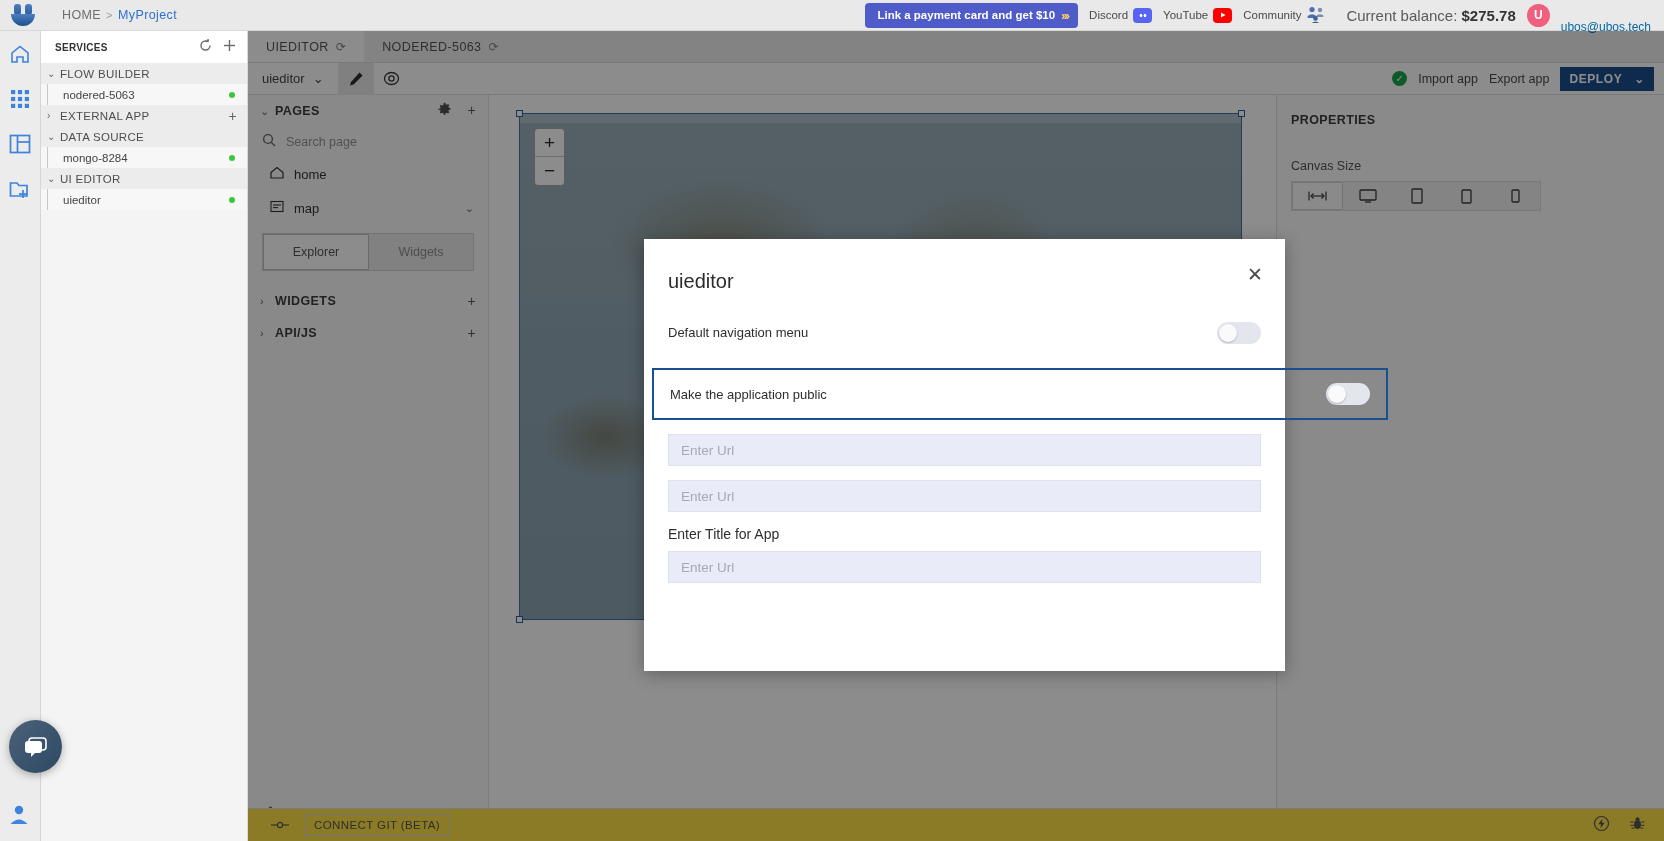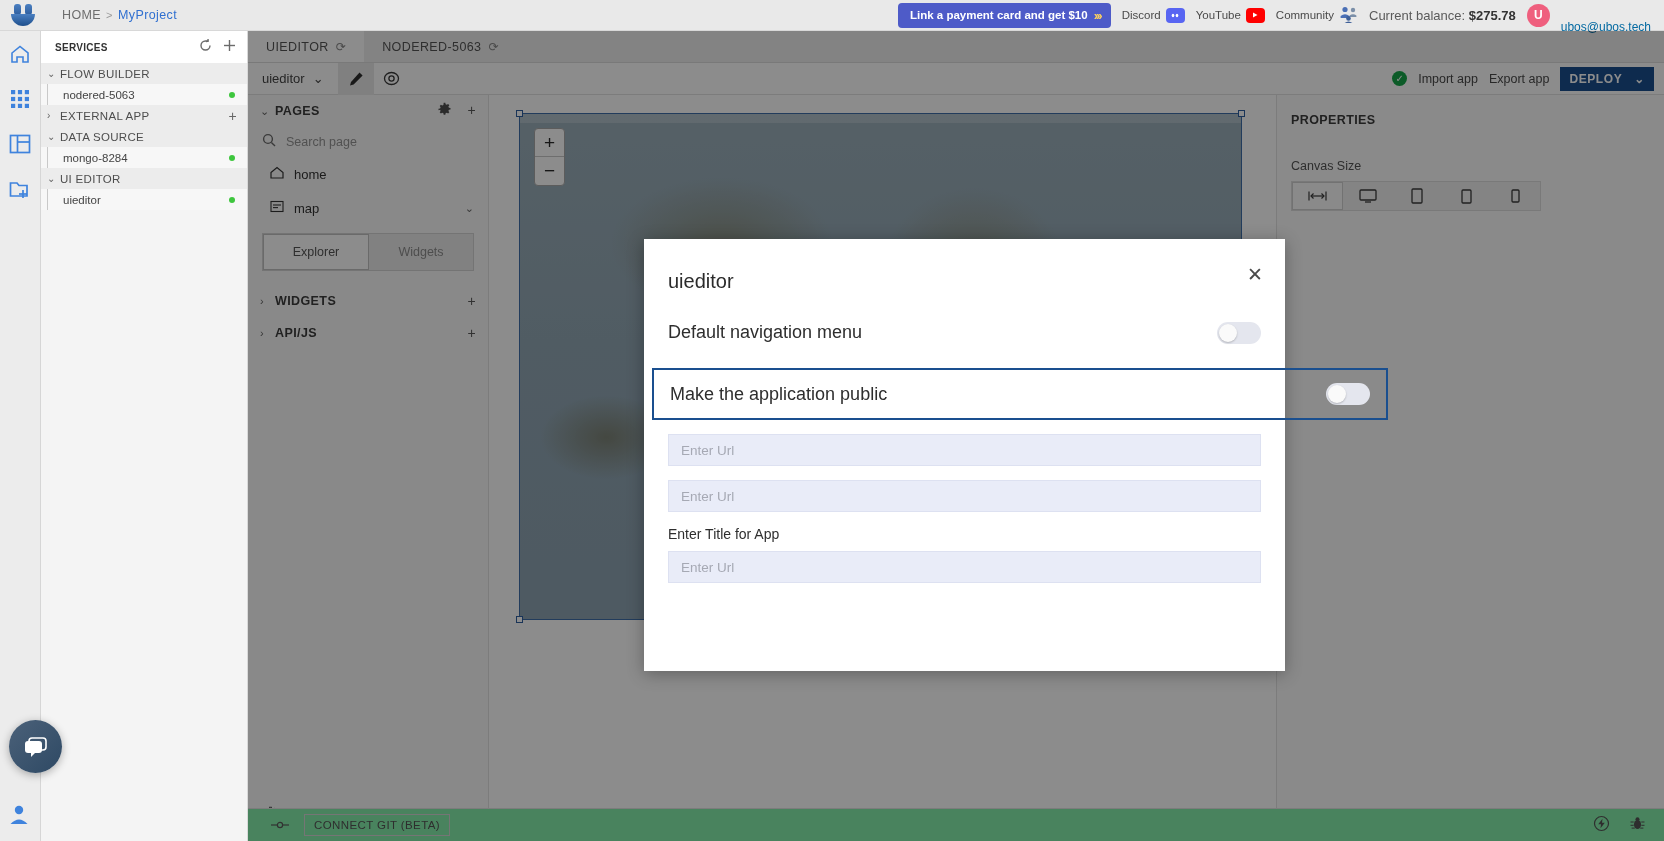--- a/index.html
+++ b/index.html
@@ -27,21 +27,21 @@
   .crumbs .cur { color: #2f6fd0; }
   .top-right { margin-left: auto; display: flex; align-items: center; gap: 11px; padding-right: 13px; }
   .promo {
     background: #4e5bc8; color: #fff; font-size: 11.5px; font-weight: bold;
     padding: 5px 10px 5px 12px; border-radius: 4px; display: flex; align-items: center; gap: 6px;
     white-space: nowrap; cursor: pointer;
   }
   .promo .chev { color: #ffd25e; letter-spacing: -2px; font-size: 13px; }
   .soc { display: flex; align-items: center; gap: 5px; font-size: 11.5px; color: #4a4a4a; cursor: pointer; }
   .soc-badge { width: 19px; height: 15px; border-radius: 4px; display: flex; align-items: center; justify-content: center; color: #fff; font-size: 9px; }
-  .bal { font-size: 13px; color: #5a5a5a; white-space: nowrap; }
+  .bal { font-size: 15px; color: #5a5a5a; margin-left: 10px; white-space: nowrap; }
   .bal b { color: #333; }
   .avatar { width: 23px; height: 23px; border-radius: 50%; background: #ef5f7e; color: #fff;
      font-size: 12px; font-weight: bold; display: flex; align-items: center; justify-content: center; }
   .email { font-size: 12px; color: #0369a1; margin-top: 24px; }
 
   
   .rail {
     position: absolute; top: 31px; left: 0; width: 41px; height: 810px;
     background: #ececec; border-right: 1px solid #d6d6d6;
     display: flex; flex-direction: column; align-items: center; padding-top: 11px; gap: 21px; z-index: 30;
@@ -132,38 +132,38 @@
 
   
   .props { width: 388px; background: #fbfbfb; border-left: 1px solid #e2e2e2; }
   .props-t { font-size: 12.5px; font-weight: bold; color: #3c3c3c; letter-spacing: .4px; padding: 18px 0 0 14px; }
   .props-lbl { font-size: 12.5px; color: #555; padding: 32px 0 8px 14px; }
   .canv-size { margin-left: 14px; display: flex; border: 1px solid #dcdcdc; width: 250px; height: 30px; background: #f1f1f1; }
   .cs { flex: 1; display: flex; align-items: center; justify-content: center; color: #3d3d3d; cursor: pointer; }
   .cs.active { background: #fbfbfb; border: 1px solid #cfcfcf; }
 
   
-  .botbar { position: absolute; bottom: 0; left: 0; width: 1416px; height: 33px; background: #86efac;
+  .botbar { position: absolute; bottom: 0; left: 0; width: 1416px; height: 33px; background: #fde047;
      border-top: 1px solid #e2e2e2; display: flex; align-items: center; }
   .git { display: flex; align-items: center; gap: 12px; padding-left: 22px; }
   .git .chip { border: 1px solid #d6d6d6; font-size: 11.5px; color: #555; letter-spacing: .4px; padding: 4px 9px; cursor: pointer; }
   .bot-right { margin-left: auto; display: flex; gap: 19px; padding-right: 18px; color: #555; }
 
   
   .dim { position: absolute; top: 31px; left: 248px; width: 1416px; height: 810px;
      background: rgba(0,0,0,.45); z-index: 50; }
   .modal {
     position: absolute; left: 644px; top: 239px; width: 641px; height: 432px;
     background: #fff; z-index: 60; box-shadow: 0 3px 16px rgba(0,0,0,.3);
   }
   .modal-title { font-size: 20px; color: #2b2b2b; padding: 31px 0 0 24px; }
   .modal-close { position: absolute; right: 22px; top: 26px; font-size: 19px; color: #4a4a4a; cursor: pointer; line-height: 1; }
   .row-toggle { display: flex; align-items: center; padding: 0 24px; height: 47px; margin-top: 16px; }
   .row-toggle.boxed { border: 2px solid #1a4f8f; height: 52px; margin: 12px 0 0 8px; width: 736px; padding: 0 16px; }
-  .row-toggle .lb { font-size: 18px; color: #2e2e2e; }
+  .row-toggle .lb { font-size: 13px; color: #2e2e2e; }
   .sw { margin-left: auto; width: 44px; height: 22px; border-radius: 11px; background: #e4e6ee;
      display: flex; align-items: center; padding: 2px; cursor: pointer; }
   .sw .knob { width: 18px; height: 18px; border-radius: 50%; background: #fafafa; box-shadow: 0 1px 2px rgba(0,0,0,.22); }
   .fld { padding: 14px 24px 0 24px; }
   .fld .lb { font-size: 14px; color: #2e2e2e; margin-bottom: 9px; }
   .fld input {
     width: 593px; height: 32px; background: #e9ecf8; border: 1px solid #dde1f1;
     font-size: 13.5px; color: #333; padding: 8px 12px; outline: none;
     font-family: "Liberation Sans", sans-serif;
   }

